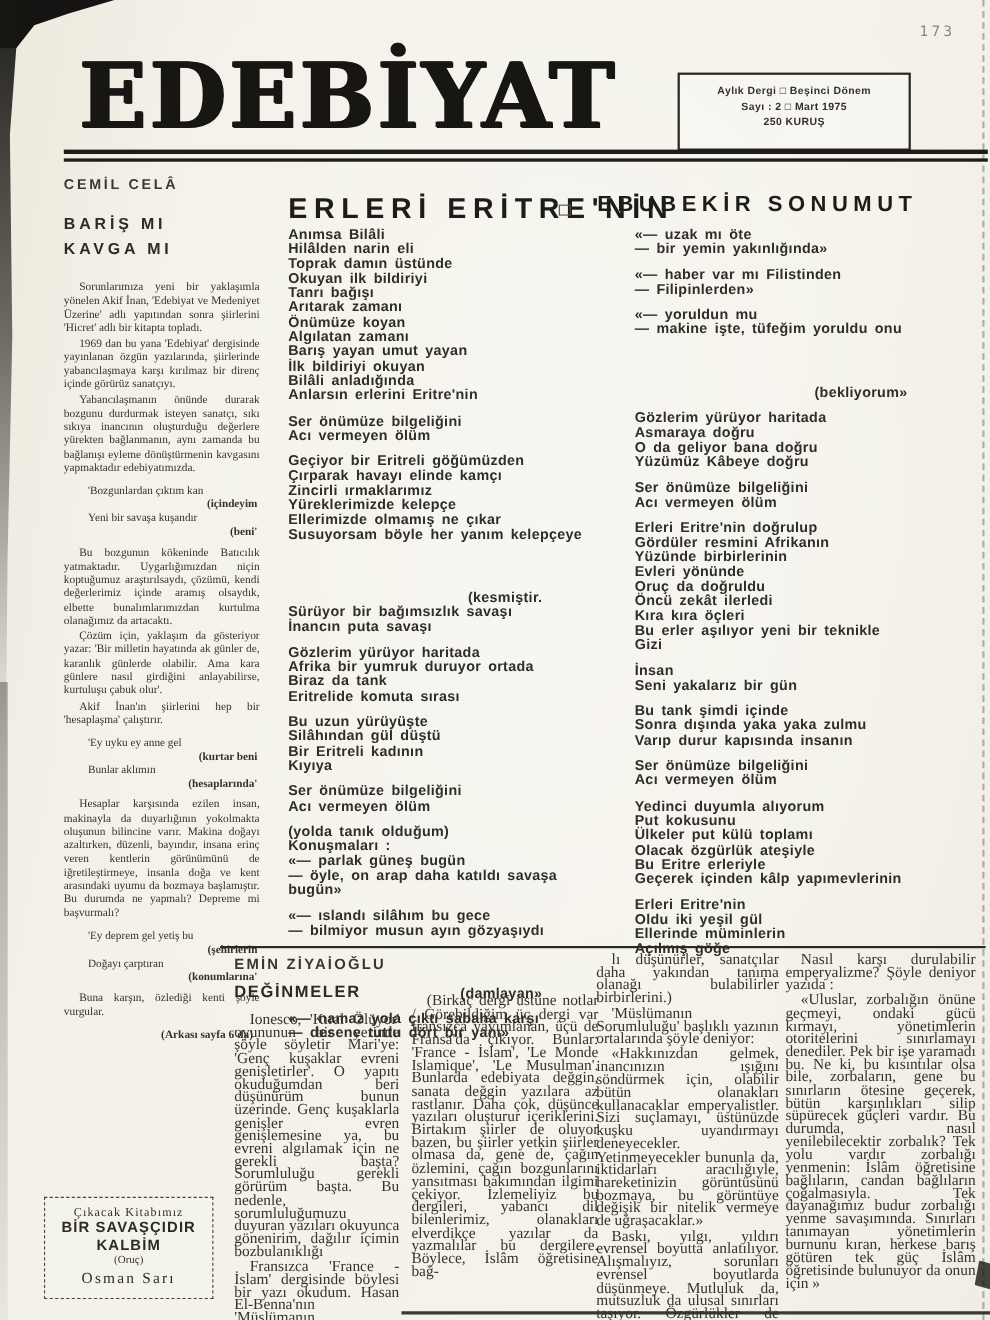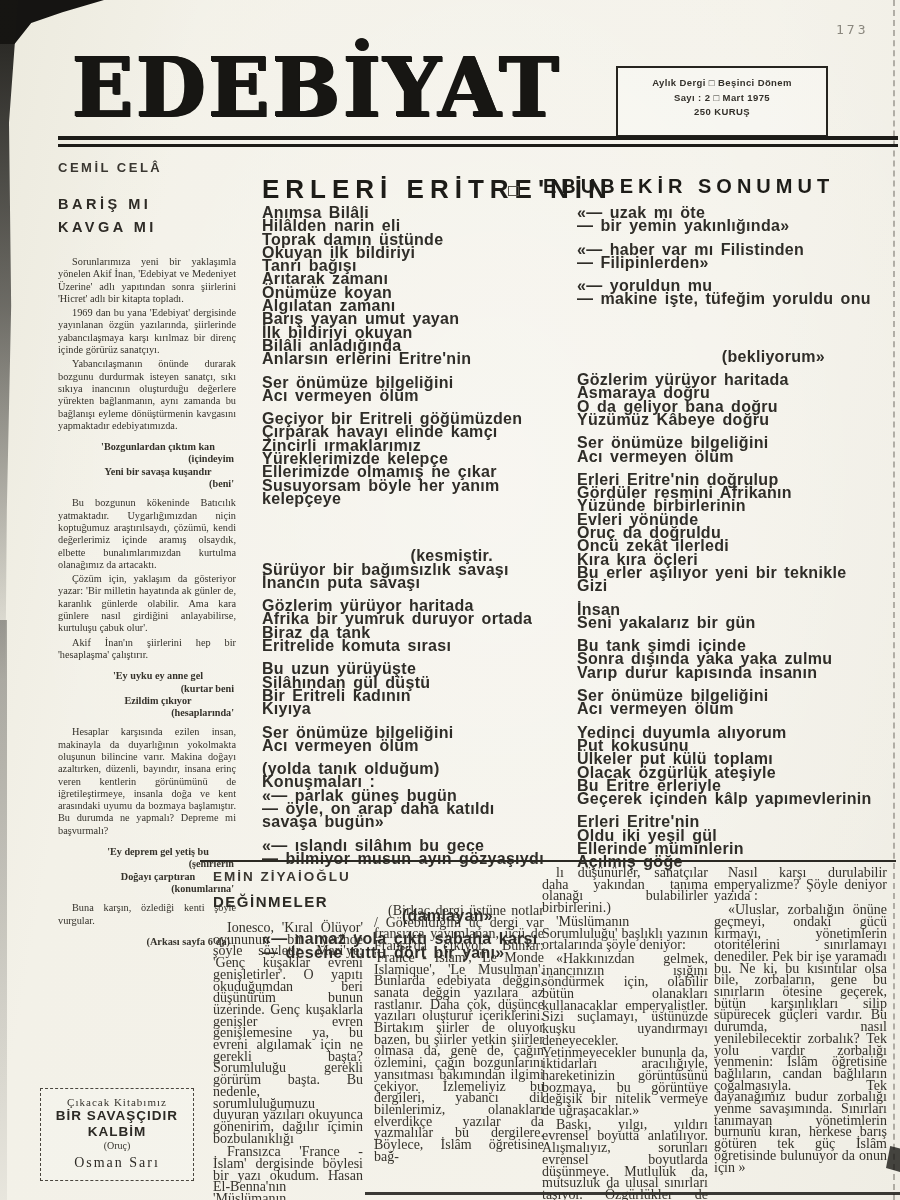--- a/index.html
+++ b/index.html
@@ -38,21 +38,21 @@
   .page-number{position:absolute;left:836px;top:22px;font:13px "DejaVu Sans Mono",monospace;
     color:#8a877e;letter-spacing:3px;}
   .rule-double{position:absolute;left:58px;top:136px;width:840px;height:4px;
     border-top:4px solid #1d1c18;border-bottom:3px solid #1d1c18;}
 
   
   .art{font-family:"Liberation Serif",serif;font-size:10.3px;line-height:12.3px;
     color:#35322b;}
   .art .i-p{margin:0 0 2px 0;text-indent:14px;text-align:justify;}
   .art .i-gap{height:7px;}
-  .art .i-vl{padding-left:22px;font-weight:bold;font-size:10.2px;text-align:center;}
+  .art .i-vl{padding-left:22px;font-weight:normal;font-size:10.2px;}
   .art .i-vr{text-align:right;padding-right:2px;font-weight:bold;font-size:10.2px;}
   .art .i-note{text-align:right;padding-right:6px;font-weight:bold;}
 
   
   .colA{position:absolute;left:58px;top:160px;width:178px;}
   .author-a{font:600 13px "Liberation Sans",sans-serif;letter-spacing:2.5px;color:#3a3731;}
   .title-a{margin-top:18px;font:bold 14.5px/23px "Liberation Sans",sans-serif;letter-spacing:3.5px;color:#2e2b26;}
   .colA .art{margin-top:17px;}
 
   .book-ad{position:absolute;left:40px;top:1088px;width:154px;border:1.5px dashed #4a463e;
@@ -61,21 +61,21 @@
   .book-ad .l2,.book-ad .l3{font:bold 13.5px/16px "Liberation Sans",sans-serif;letter-spacing:1px;color:#2c2a25;}
   .book-ad .l4{font:10px/12px "Liberation Serif",serif;color:#35322b;}
   .book-ad .l5{font:14px/18px "Liberation Serif",serif;letter-spacing:2px;color:#2e2b26;margin-top:2px;}
 
   
   .poem-title{font-family:"Liberation Sans",sans-serif;font-weight:bold;color:#1d1c18;}
   .t1{position:absolute;left:262px;top:174px;font-size:26px;letter-spacing:6px;}
   .t1-marker{position:absolute;left:508px;top:186px;width:9px;height:8px;border:1.6px solid #55524a;}
   .t2{position:absolute;left:543px;top:175px;font-size:20px;letter-spacing:5px;}
   .poem{position:absolute;font-family:"Liberation Sans",sans-serif;font-weight:bold;
-    font-size:16px;line-height:13.3px;letter-spacing:.3px;word-spacing:2.5px;color:#2f2d28;}
+    font-size:13px;line-height:13.3px;letter-spacing:.3px;word-spacing:2.5px;color:#2f2d28;}
   .poem1{left:262px;top:206px;width:283px;}
   .poem2{left:577px;top:206px;width:300px;}
   .poem .i-gap{height:10px;}
   .poem .i-r{text-align:right;padding-right:52px;margin-top:44px;}
 
   
   .rule-bottom{position:absolute;left:200px;top:860px;width:696px;height:0;border-top:2px solid #2b2923;}
   .colB1{position:absolute;left:213px;top:869px;width:150px;}
   .author-b{font:600 13.5px "Liberation Sans",sans-serif;letter-spacing:2px;color:#3a3731;}
   .title-b{margin-top:9px;font:bold 15px "Liberation Sans",sans-serif;letter-spacing:1.5px;color:#2c2a25;}
@@ -122,21 +122,21 @@
         <div class="i-vr">(içindeyim</div>
         <div class="i-vl">Yeni bir savaşa kuşandır</div>
         <div class="i-vr">(beni'</div>
         <div class="i-gap"></div>
         <div class="i-p">Bu bozgunun kökeninde Batıcılık yatmaktadır. Uygarlığımızdan niçin koptuğumuz araştırılsaydı, çözümü, kendi değerlerimiz içinde aramış olsaydık, elbette bunalımlarımızdan kurtulma olanağımız da artacaktı.</div>
         <div class="i-p">Çözüm için, yaklaşım da gösteriyor yazar: 'Bir milletin hayatında ak günler de, karanlık günlerde olabilir. Ama kara günlere nasıl girdiğini anlayabilirse, kurtuluşu çabuk olur'.</div>
         <div class="i-p">Akif İnan'ın şiirlerini hep bir 'hesaplaşma' çalıştırır.</div>
         <div class="i-gap"></div>
         <div class="i-vl">'Ey uyku ey anne gel</div>
         <div class="i-vr">(kurtar beni</div>
-        <div class="i-vl">Ezildim çıkıyor</div>
+        <div class="i-vl">Bunlar aklımın</div>
         <div class="i-vr">(hesaplarında'</div>
         <div class="i-gap"></div>
         <div class="i-p">Hesaplar karşısında ezilen insan, makinayla da duyarlığının yokolmakta oluşunun bilincine varır. Makina doğayı azaltırken, düzenli, bayındır, insana erinç veren kentlerin görünümünü de iğretileştirmeye, insanla doğa ve kent arasındaki uyumu da bozmaya başlamıştır. Bu durumda ne yapmalı? Depreme mi başvurmalı?</div>
         <div class="i-gap"></div>
         <div class="i-vl">'Ey deprem gel yetiş bu</div>
         <div class="i-vr">(şehirlerin</div>
         <div class="i-vl">Doğayı çarptıran</div>
         <div class="i-vr">(konumlarına'</div>
         <div class="i-gap"></div>
         <div class="i-p">Buna karşın, özlediği kenti şöyle vurgular.</div>

